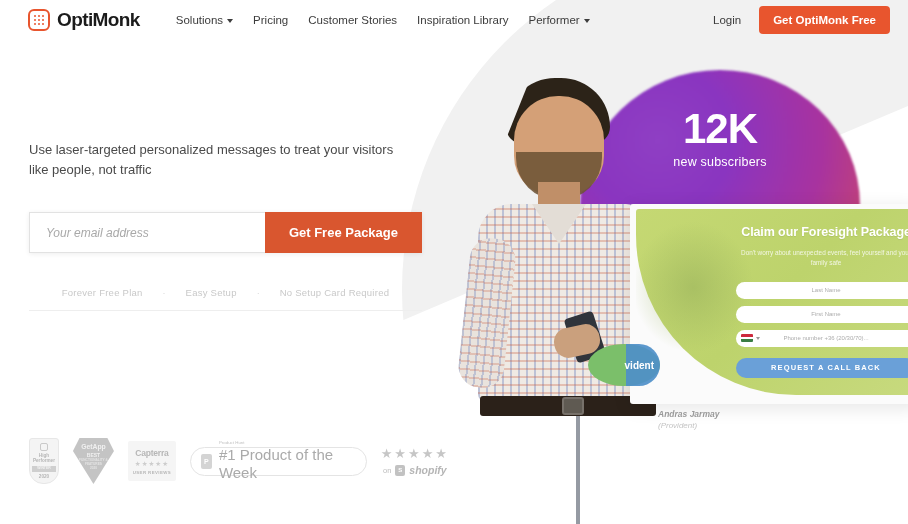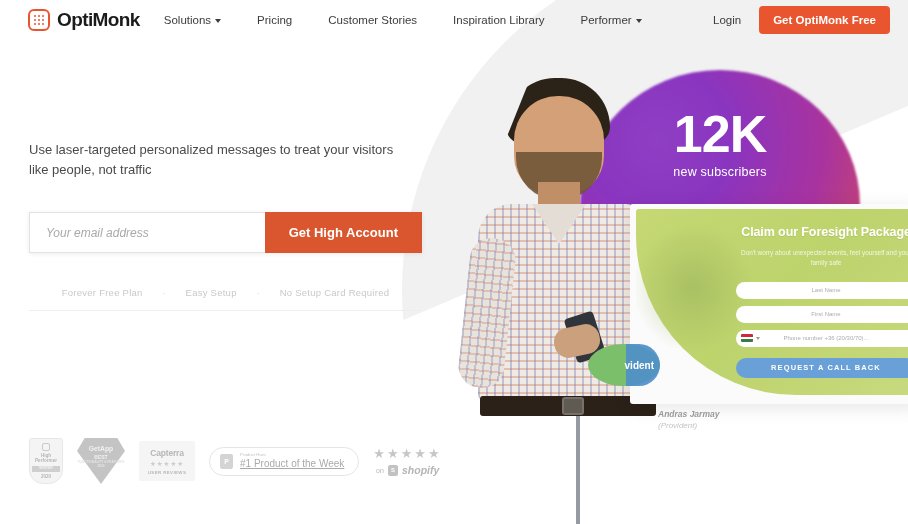--- a/index.html
+++ b/index.html
@@ -43,21 +43,21 @@
   .logo-dots{
     width:11px; height:11px;
     display:grid; grid-template-columns:repeat(3,1fr); grid-template-rows:repeat(3,1fr);
     gap:1px;
   }
   .logo-dots i{ display:block; background:#e8552e; border-radius:50%; width:2px; height:2px; }
   .logo-text{
     font-size:19px; font-weight:bold; color:#1b1b1b; letter-spacing:-0.6px;
   }
 
-  .nav{ display:flex; align-items:center; gap:36px; margin-left:24px; }
+  .nav{ display:flex; align-items:center; gap:20px; margin-left:36px; }
   .nav-item{
     font-size:11.5px; color:#3c3c3c; cursor:pointer;
     display:flex; align-items:center; gap:4px; white-space:nowrap;
   }
   .caret{
     width:0; height:0; border-left:3.5px solid transparent;
     border-right:3.5px solid transparent; border-top:4.5px solid #3c3c3c;
     display:inline-block; margin-top:2px;
   }
 
@@ -153,21 +153,21 @@
     height:29px; border:1px solid #e4e4e4; border-radius:16px;
     display:flex; align-items:center; gap:7px; padding:0 14px 0 10px;
     background:#fff;
   }
   .ph-icon{
     width:13px; height:15px; background:#d4d4d4; border-radius:2px;
     display:flex; align-items:center; justify-content:center; color:#fff;
     font-size:7px; font-weight:bold;
   }
   .ph-txt-small{ font-size:4.4px; color:#c3c3c3; display:block; line-height:1.3; }
-  .ph-txt-main{ font-size:10px; color:#aaaaaa; display:block; line-height:1.2;text-decoration:underline; }
+  .ph-txt-main{ font-size:15px; color:#aaaaaa; display:block; line-height:1.2; }
   .badge-shopify{
     display:flex; flex-direction:column; align-items:center; gap:3px;
   }
   .shop-stars{ font-size:13px; color:#c6c6c6; letter-spacing:2px; }
   .shop-line{ display:flex; align-items:center; gap:4px; }
   .shop-on{ font-size:7.5px; color:#bcbcbc; }
   .shop-bag{
     width:10px; height:11px; background:#c2c2c2; border-radius:2px;
     display:flex; align-items:center; justify-content:center;
     color:#fff; font-size:6px; font-weight:bold;
@@ -186,21 +186,21 @@
   .gradient-circle{
     position:absolute; left:140px; top:70px; width:280px; height:270px;
     border-radius:50%;
     background:radial-gradient(circle at 28% 26%, #8f3fc4 0%, #8a35c0 26%, #a8339f 58%, #c8456f 82%, #d6536a 100%);
     filter:blur(1px);
   }
   .gradient-stat{
     position:absolute; left:205px; top:108px; width:150px;
     text-align:center; color:#ffffff; z-index:6;
   }
-  .stat-num{ font-size:52px; font-weight:bold; letter-spacing:-1px; line-height:1; }
+  .stat-num{ font-size:42px; font-weight:bold; letter-spacing:-1px; line-height:1; }
   .stat-lbl{ font-size:12.5px; margin-top:5px; letter-spacing:.2px; }
 
   
   .person{ position:absolute; left:18px; top:78px; width:240px; height:446px; z-index:5; }
   .p-hair{
     position:absolute; left:48px; top:0; width:104px; height:66px;
     background:#2c2318; border-radius:52px 52px 18px 18px;
   }
   .p-head{
     position:absolute; left:56px; top:18px; width:90px; height:100px;
@@ -489,21 +489,21 @@
   </div>
 </div>
 
 <div class="hero-bg-mask"></div>
 
 <div class="left-col">
   <p class="subhead">Use laser-targeted personalized messages to treat your visitors like people, not traffic</p>
 
   <div class="form-row">
     <input class="email-input" type="text" placeholder="Your email address" style="">
-    <button class="cta-form">Get High Account</button>
+    <button class="cta-form">Get Free Package</button>
   </div>
 
   <div class="perks">
     <span class="perk">Forever Free Plan</span>
     <span class="perk-dot">·</span>
     <span class="perk">Easy Setup</span>
     <span class="perk-dot">·</span>
     <span class="perk">No Setup Card Required</span>
   </div>
 </div>

